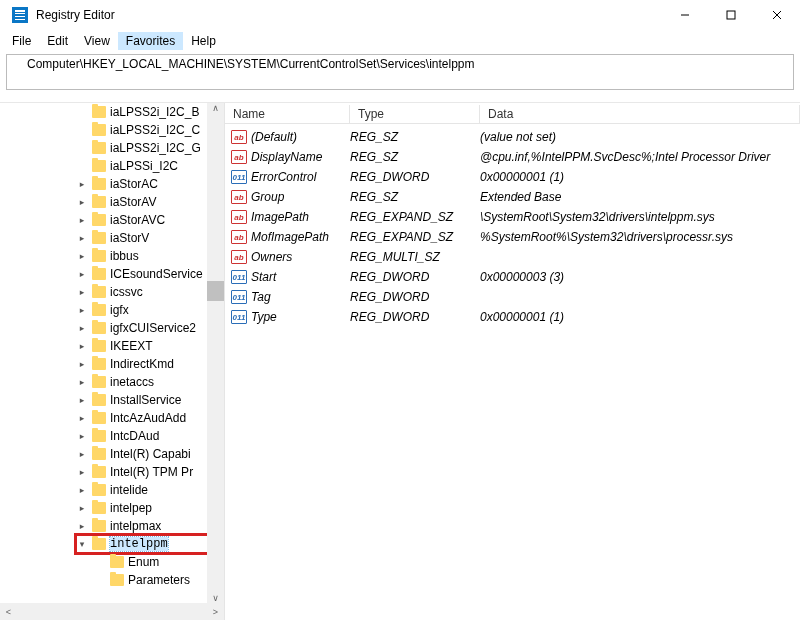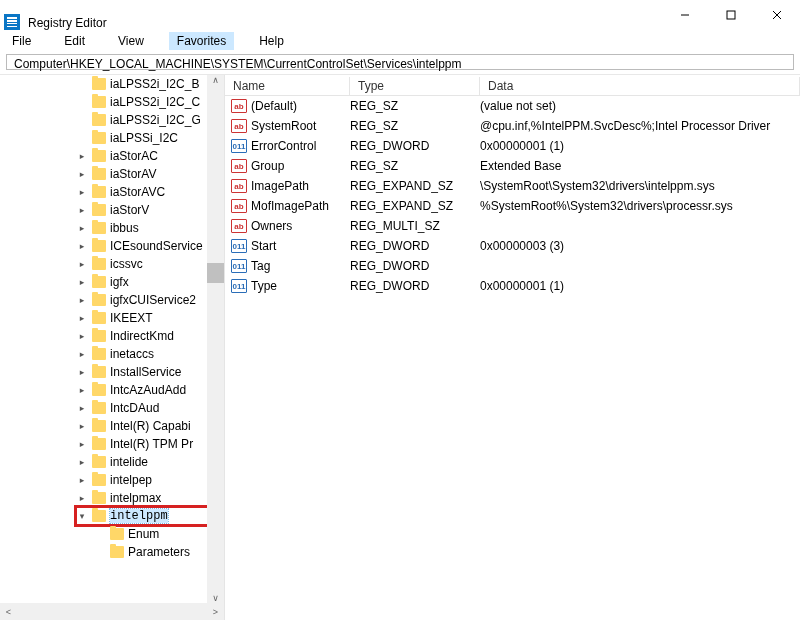--- a/index.html
+++ b/index.html
@@ -9,23 +9,23 @@
     color: #000;
     background: #fff;
     width: 800px;
     height: 620px;
     overflow: hidden;
     display: flex;
     flex-direction: column;
   }
   .titlebar {
     display: flex;
-    align-items: flex-end;
+    align-items: center;
     height: 30px;
-    padding-left: 4px;
+    padding-left: 12px;
   }
   .titlebar .app-icon {
     width: 16px; height: 16px;
     background: #0a76c5;
     margin-right: 8px;
     position: relative;
   }
   .titlebar .app-icon::before {
     content: "";
     position: absolute;
@@ -41,34 +41,33 @@
     width: 46px; height: 30px;
     display: flex; align-items: center; justify-content: center;
     font-size: 13px;
   }
   .win-btn svg { width: 10px; height: 10px; }
   .menubar {
     display: flex;
     padding: 0 4px;
     height: 22px;
     align-items: center;
-    gap: 17px;
   }
   .menubar span {
     padding: 2px 8px;
     cursor: default;
     font-size: 12px;
   }
   .menubar span.hl { background: #cce8ff; }
   .address {
     border: 1px solid #bbb;
-    margin: 2px 6px 4px 6px;
-    padding: 2px 7px;
+    margin: 2px 6px 12px 6px;
+    padding: 2px 20px;
     font-size: 12px;
-    height: 16px;
+    height: 36px;
   }
   .main {
     flex: 1;
     display: flex;
     border-top: 1px solid #e8e8e8;
     overflow: hidden;
   }
   .tree-pane {
     width: 225px;
     border-right: 1px solid #e5e5e5;
@@ -164,22 +163,23 @@
     border-bottom: 1px solid #e5e5e5;
     font-size: 12px;
     color: #333;
   }
   .col-name { width: 125px; }
   .col-type { width: 130px; }
   .col-data { flex: 1; }
   .list-rows { padding-top: 2px; }
   .row {
     display: flex;
-    align-items: flex-start;
+    align-items: center;
     height: 20px;
+    font-style: italic;
   }
   .row .icon {
     width: 16px; height: 14px;
     margin: 0 4px 0 6px;
     font-size: 8px;
     font-weight: bold;
     display: flex; align-items: center; justify-content: center;
     border: 1px solid;
     border-radius: 1px;
     flex-shrink: 0;
@@ -390,21 +390,21 @@
     </div>
     <div class="list-rows" id="rows">
         <div class="row">
           <span class="icon sz">ab</span>
           <span class="cell-name">(Default)</span>
           <span class="cell-type">REG_SZ</span>
           <span class="cell-data">(value not set)</span>
         </div>
         <div class="row">
           <span class="icon sz">ab</span>
-          <span class="cell-name">SystemRoot</span>
+          <span class="cell-name">DisplayName</span>
           <span class="cell-type">REG_SZ</span>
           <span class="cell-data">@cpu.inf,%IntelPPM.SvcDesc%;Intel Processor Driver</span>
         </div>
         <div class="row">
           <span class="icon dw">011</span>
           <span class="cell-name">ErrorControl</span>
           <span class="cell-type">REG_DWORD</span>
           <span class="cell-data">0x00000001 (1)</span>
         </div>
         <div class="row">

